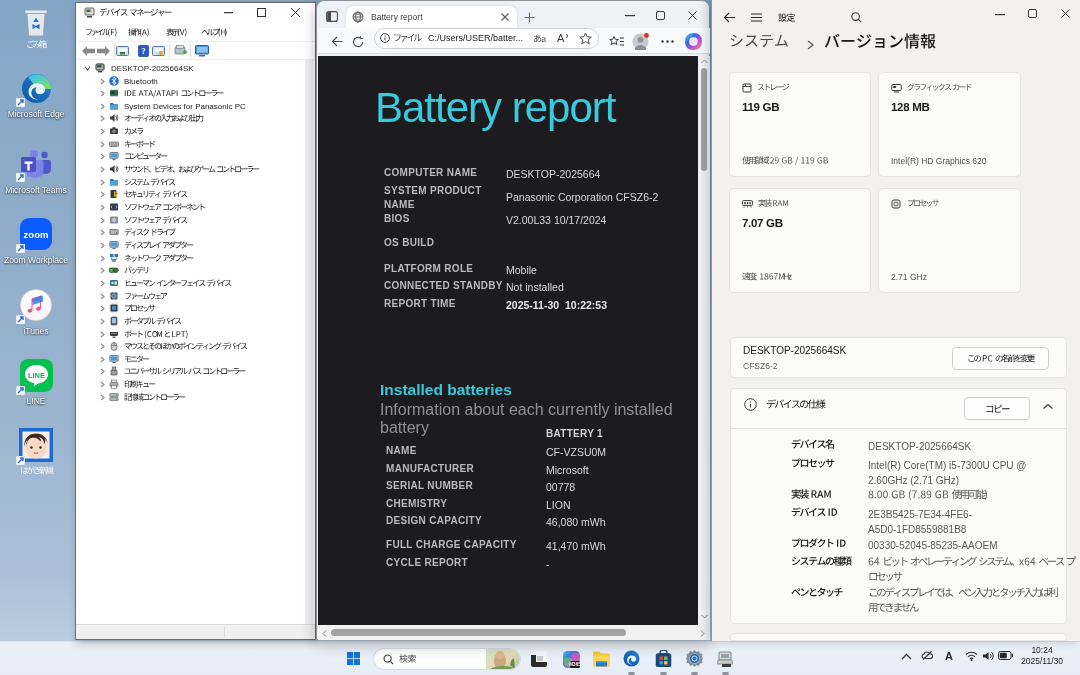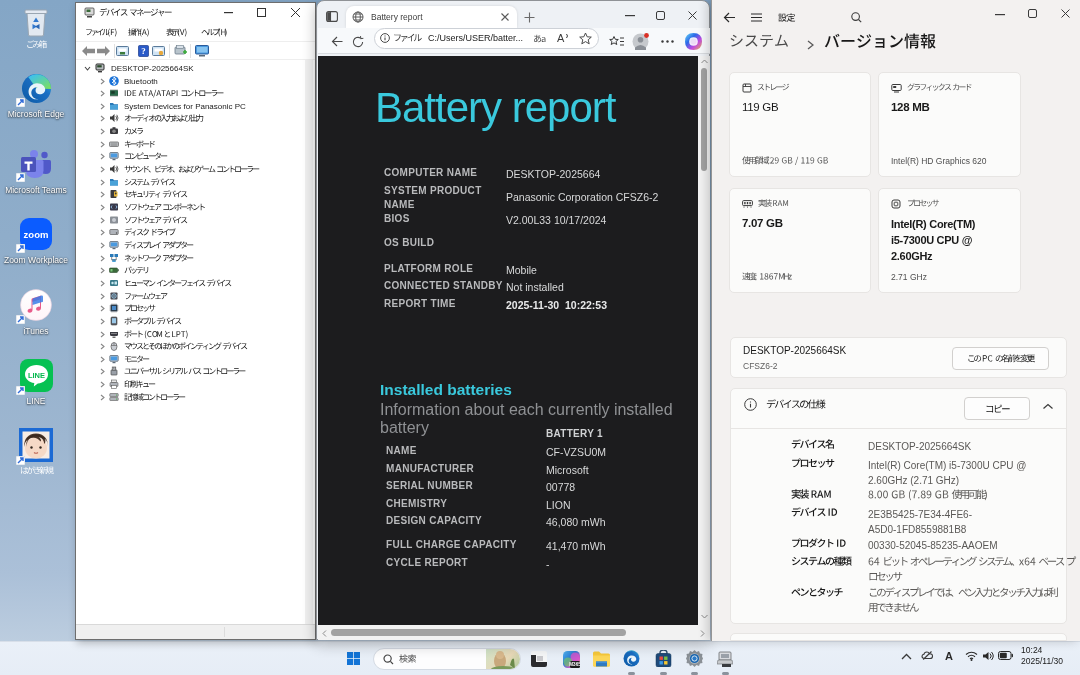--- a/index.html
+++ b/index.html
@@ -5,21 +5,21 @@
 body{font-family:"Liberation Sans",sans-serif;position:relative;background:#9db1c9}
 .abs{position:absolute}
 svg.jp{display:block}
 .dlab svg.jp{display:inline-block;vertical-align:top}
 .deskbg{left:0;top:0;width:1080px;height:675px;background:linear-gradient(180deg,#84a6c6 0%,#8fadca 35%,#9db6d0 65%,#abc0d8 85%,#bccddf 95%,#ccd8e8 100%)}
 .dicon{left:14px;width:44px;text-align:center}
 .dlab{position:absolute;width:76px;left:-16px;white-space:nowrap;text-align:center;font-size:8.5px;color:#fff;text-shadow:0 1px 2px rgba(0,0,0,.65),0 0 2px rgba(0,0,0,.5);line-height:10px}
 .task{left:0;top:641px;width:1080px;height:34px;background:linear-gradient(180deg,#eaf0f8,#e6edf6);border-top:1px solid #d8dfe9}
 .tico{position:absolute;top:0;width:17px;height:17px}
 .trayico{position:absolute;top:651px;color:#1b1b1b}
-.clock{position:absolute;right:17px;top:645px;text-align:left;font-size:8.5px;color:#1a1a1a;line-height:11px}
+.clock{position:absolute;right:17px;top:645px;text-align:center;font-size:8.5px;color:#1a1a1a;line-height:11px}
 .win{position:absolute;background:#fff}
 
 .dm{left:75px;top:2px;width:241px;height:638px;border:1px solid #6e6e6e;background:#fff;box-shadow:2px 3px 8px rgba(0,0,0,.25)}
 .dm .mtxt{position:absolute;top:24.5px}
 .dmrow{position:absolute;left:0;height:13px;width:228px}
 .dmrow .chev{position:absolute;top:3px;width:7px;height:7px}
 .dmrow .ic{position:absolute;top:1px;width:10px;height:10px}
 .dmrow .tx{position:absolute;top:0px;font-size:10.5px;color:#1a1a1a;white-space:nowrap}
 
 .br{left:316px;top:0;width:394px;height:640px;background:#eef1f5;border:1px solid #8f9296;border-radius:8px 8px 0 0;box-shadow:0 4px 14px rgba(0,0,0,.3)}
@@ -1251,21 +1251,21 @@
         <svg class="jp" width="30.8" height="8.0" style="overflow:visible">
           <g fill="#4f4f4f" transform="translate(0 7.04) scale(0.00800)">
             <use href="#g13" x="0"></use>
             <use href="#g42" x="770"></use>
             <use href="#g78" x="1540"></use>
             <use href="#g16" x="2310"></use>
             <use href="#g17" x="3080"></use>
           </g>
         </svg>
       </span>
- <span class="abs" style="left:12px;top:28px;font-size:11.5px;font-weight:normal;color:#191919;letter-spacing:-.3px">119 GB</span>
+ <span class="abs" style="left:12px;top:28px;font-size:11.5px;font-weight:bold;color:#191919;letter-spacing:-.3px">119 GB</span>
  <span class="abs" style="left:12px;top:83px">
         <svg class="jp" width="86.4" height="8.5" style="overflow:visible">
           <g fill="#4f4f4f" transform="translate(0 7.48) scale(0.00850)">
             <use href="#g111" x="0"></use>
             <use href="#g112" x="750"></use>
             <use href="#g113" x="1500"></use>
             <use href="#g99" x="2250"></use>
             <use href="#g114" x="3260"></use>
             <use href="#g115" x="3815"></use>
             <use href="#g116" x="4630"></use>
@@ -1349,21 +1349,20 @@
         <svg class="jp" width="30.8" height="8.0" style="overflow:visible">
           <g fill="#4f4f4f" transform="translate(0 7.04) scale(0.00800)">
             <use href="#g32" x="0"></use>
             <use href="#g43" x="770"></use>
             <use href="#g70" x="1540"></use>
             <use href="#g80" x="2310"></use>
             <use href="#g62" x="3080"></use>
           </g>
         </svg>
       </span>
- <div class="abs" style="left:12px;top:27px;font-size:11px;font-weight:bold;color:#191919;line-height:16px;letter-spacing:-.3px;white-space:nowrap">Intel(R) Core(TM)<br>i5-7300U CPU @<br>2.60GHz</div>
  <span class="abs" style="left:12px;top:83px;font-size:8.5px;color:#4f4f4f">2.71 GHz</span>
 </div>
 
 <div class="card" style="left:18px;top:337px;width:337px;height:41px">
  <span class="abs" style="left:12px;top:7px;font-size:10px;color:#191919">DESKTOP-2025664SK</span>
  <span class="abs" style="left:12px;top:23px;font-size:8.5px;color:#5f5f5f">CFSZ6-2</span>
  <div class="btn" style="left:221px;top:9px;width:97px;height:23px">
         <svg class="jp" width="66.2" height="8.5" style="overflow:visible">
           <g fill="#191919" transform="translate(0 7.48) scale(0.00850)">
             <use href="#g129" x="0"></use>

